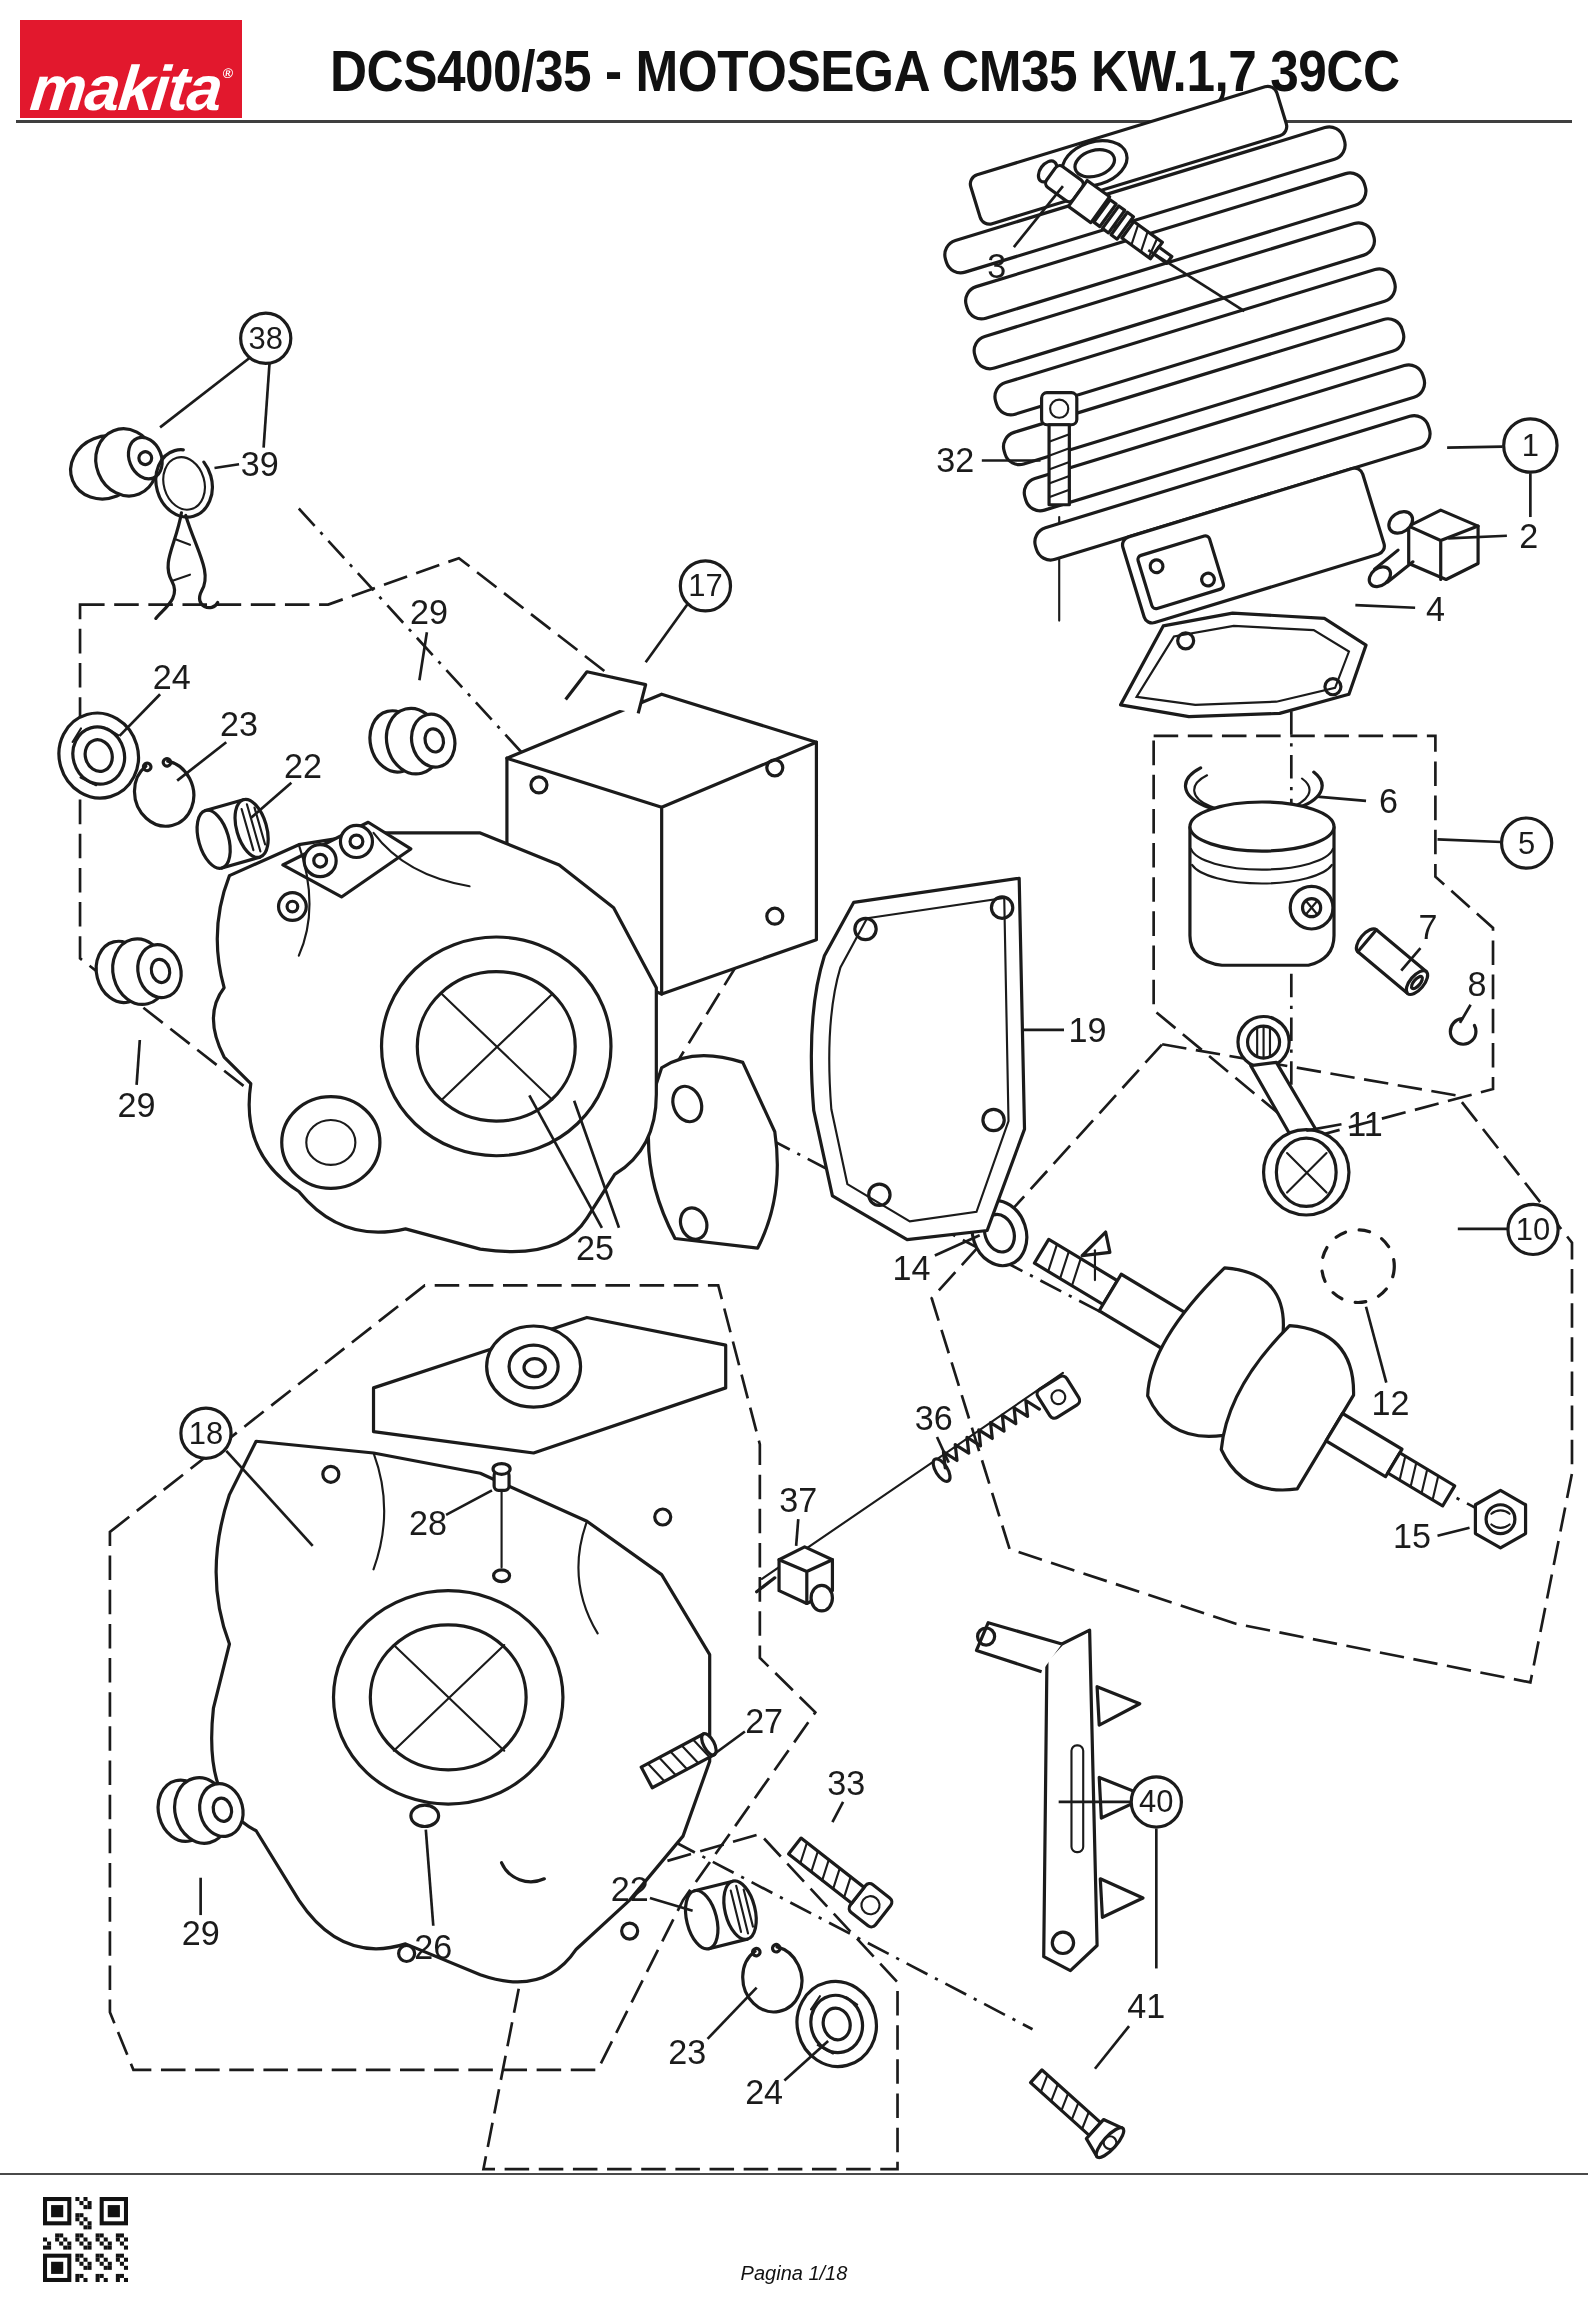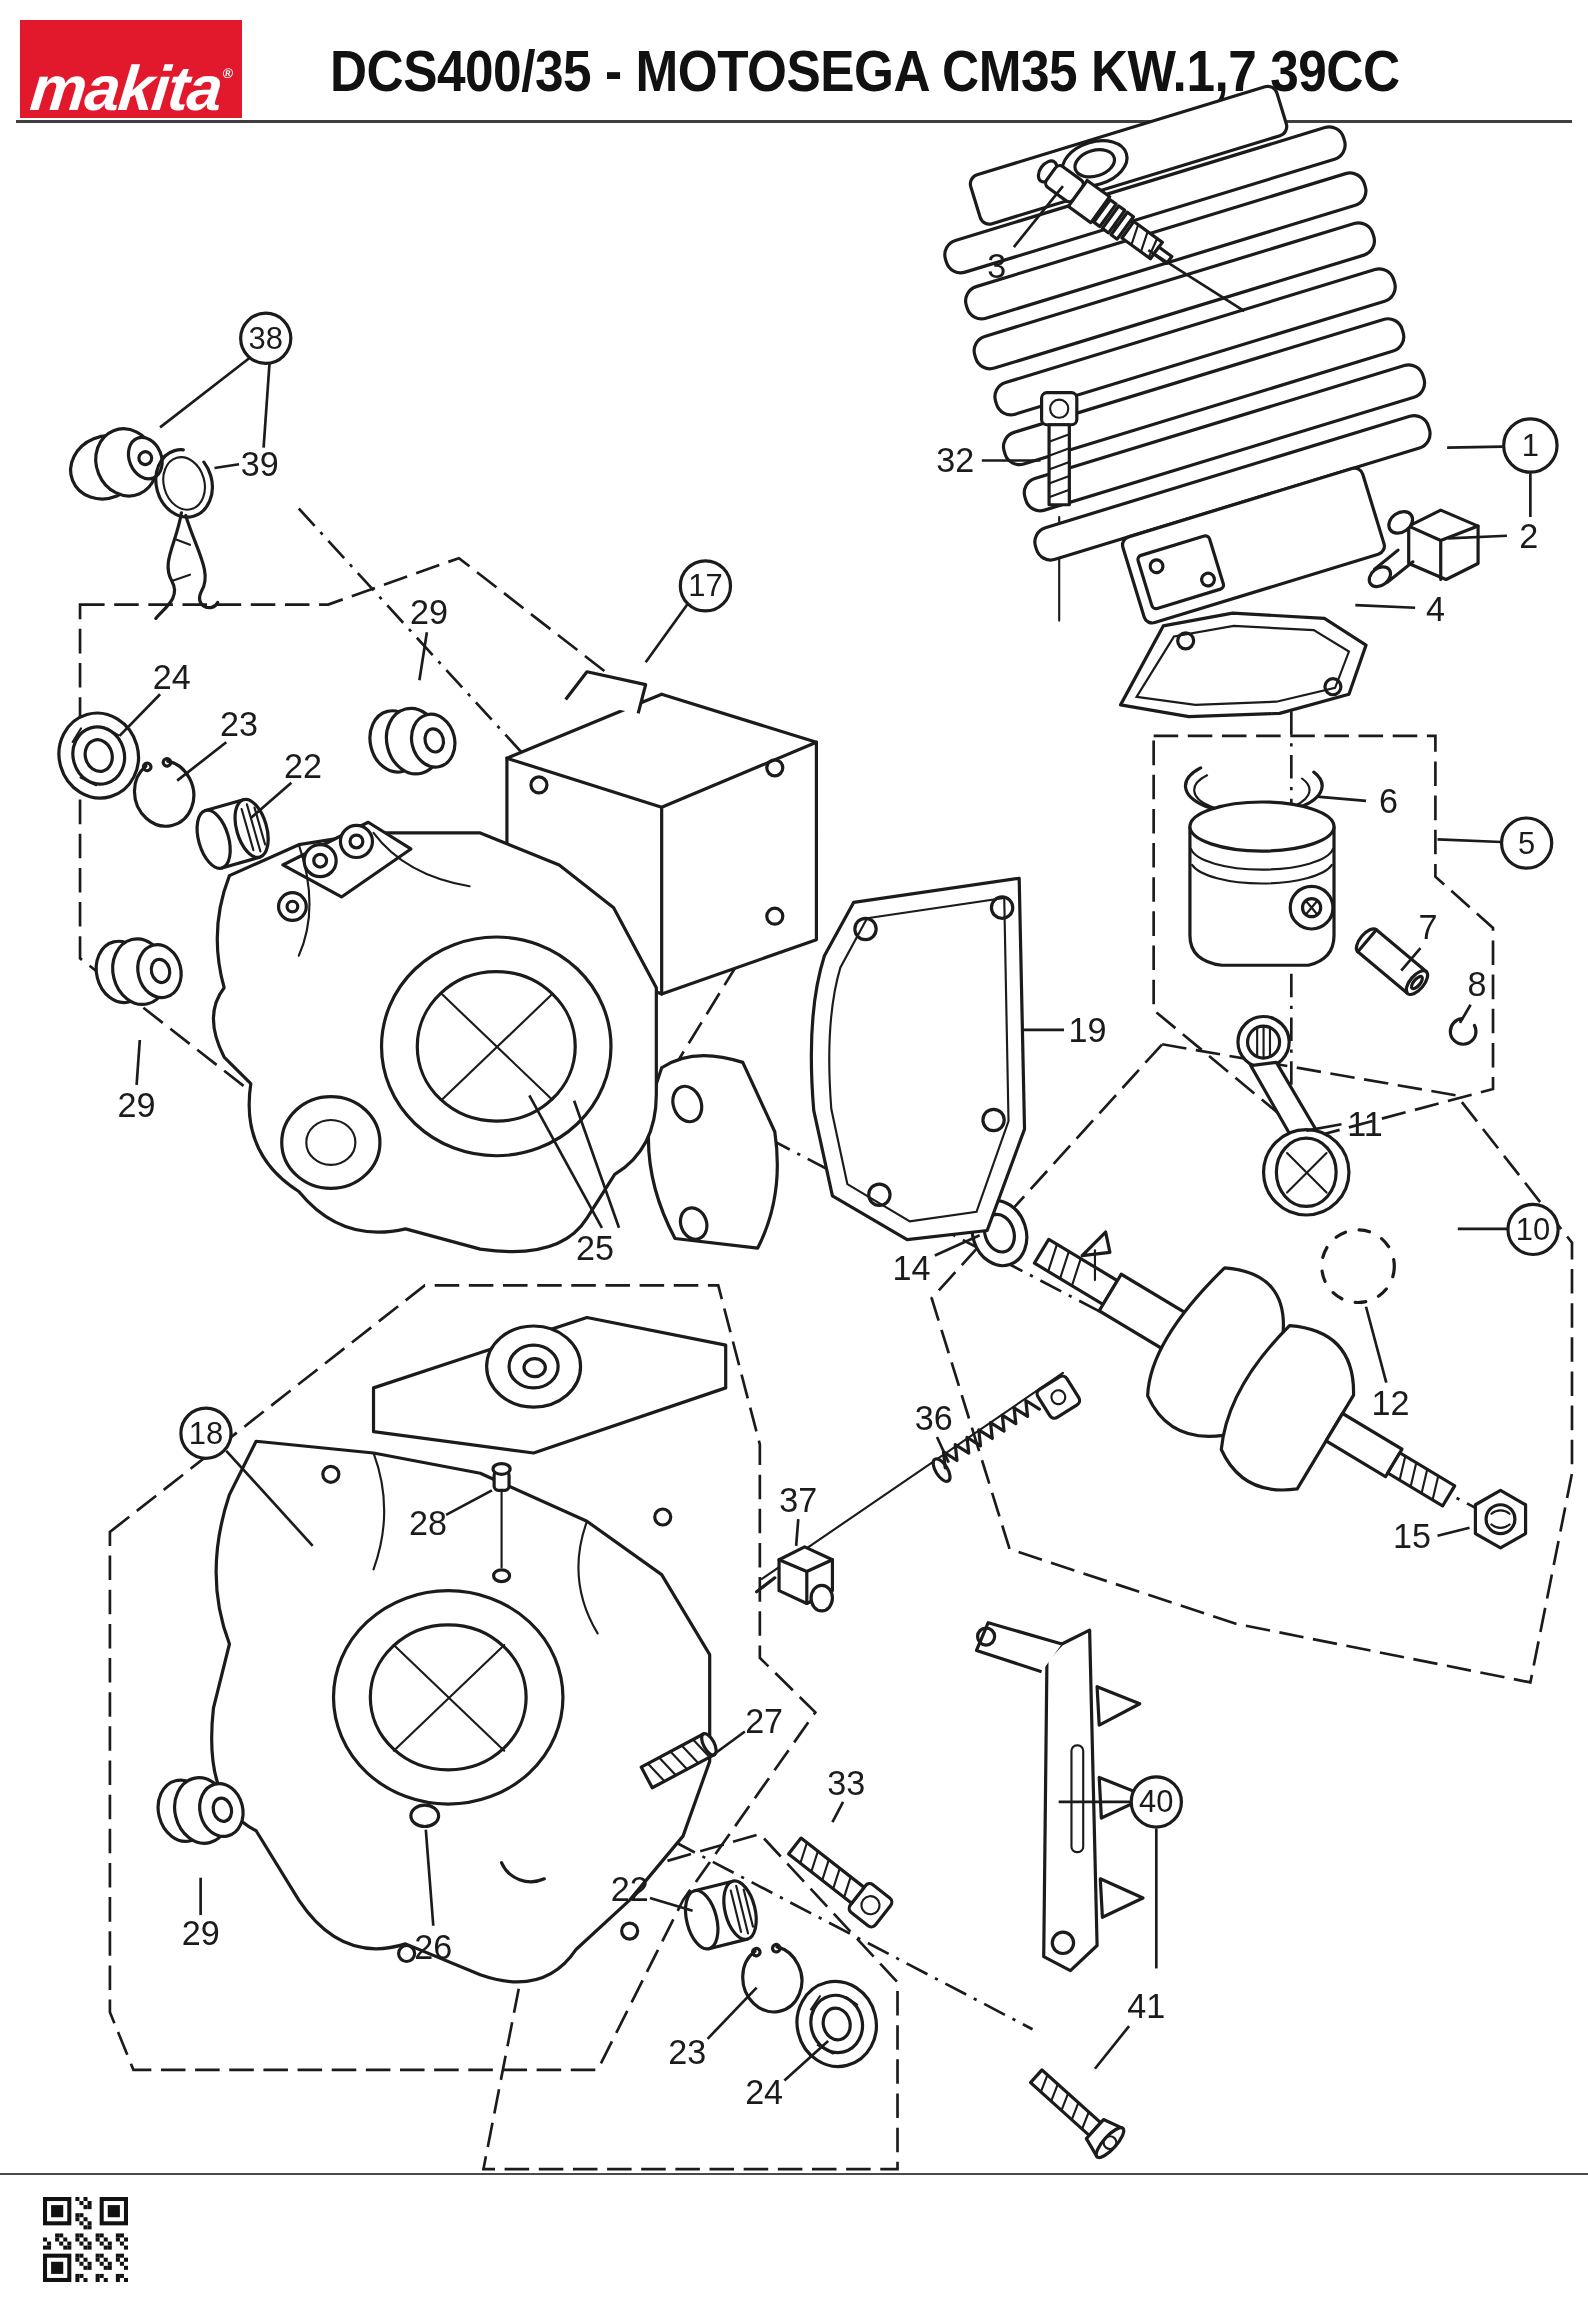--- a/index.html
+++ b/index.html
@@ -572,15 +572,16 @@
       <rect x="0" y="0" width="53.33333333333333" height="53.33333333333333" fill="#111"></rect>
       <rect x="7.619047619047619" y="7.619047619047619" width="38.095238095238095" height="38.095238095238095" fill="#fff"></rect>
       <rect x="15.238095238095237" y="15.238095238095237" width="22.857142857142854" height="22.857142857142854" fill="#111"></rect>
       <rect x="106.66666666666666" y="0" width="53.33333333333333" height="53.33333333333333" fill="#111"></rect>
       <rect x="114.28571428571428" y="7.619047619047619" width="38.095238095238095" height="38.095238095238095" fill="#fff"></rect>
       <rect x="121.9047619047619" y="15.238095238095237" width="22.857142857142854" height="22.857142857142854" fill="#111"></rect>
       <rect x="0" y="106.66666666666666" width="53.33333333333333" height="53.33333333333333" fill="#111"></rect>
       <rect x="7.619047619047619" y="114.28571428571428" width="38.095238095238095" height="38.095238095238095" fill="#fff"></rect>
       <rect x="15.238095238095237" y="121.9047619047619" width="22.857142857142854" height="22.857142857142854" fill="#111"></rect>
     </svg>
+  <div class="pageno">Pagina 1/18</div>
 
 </div>
 
 
 </body></html>

